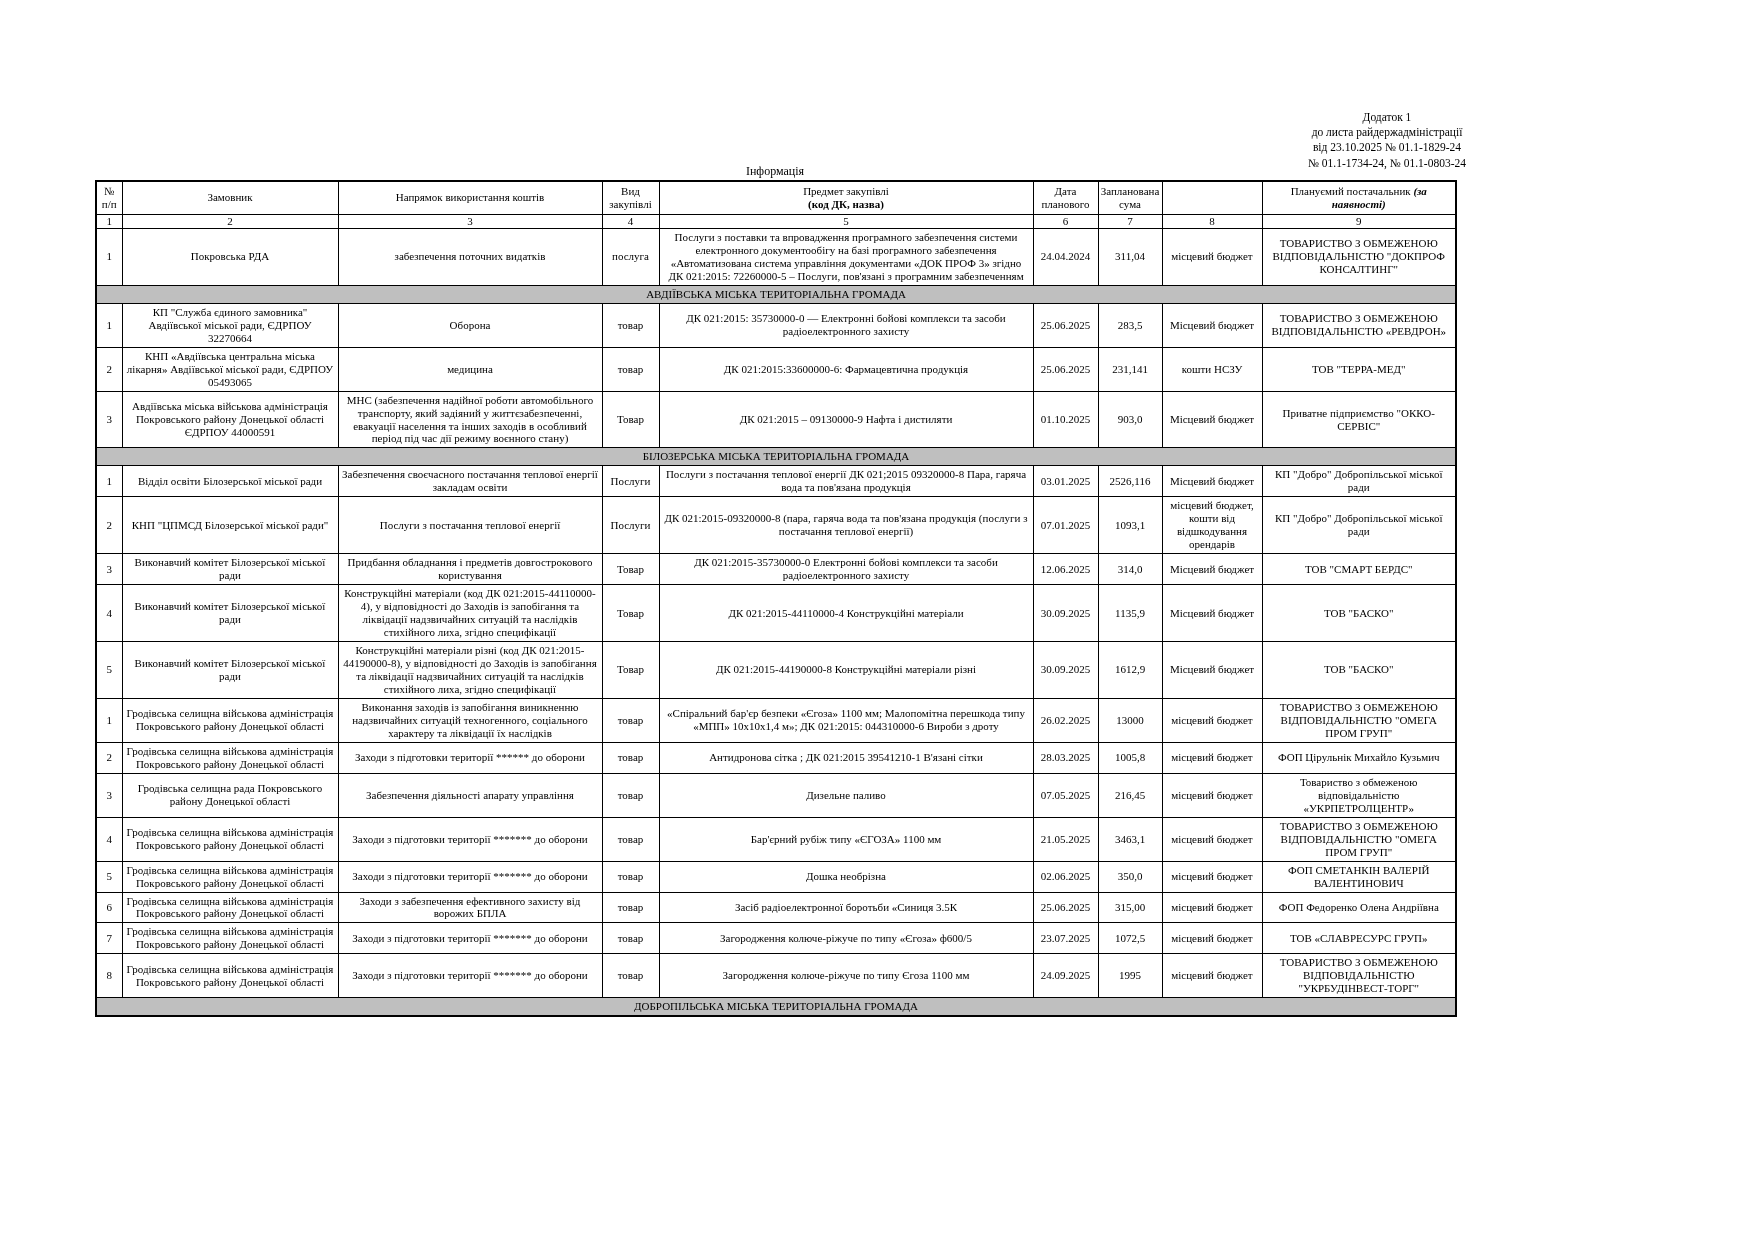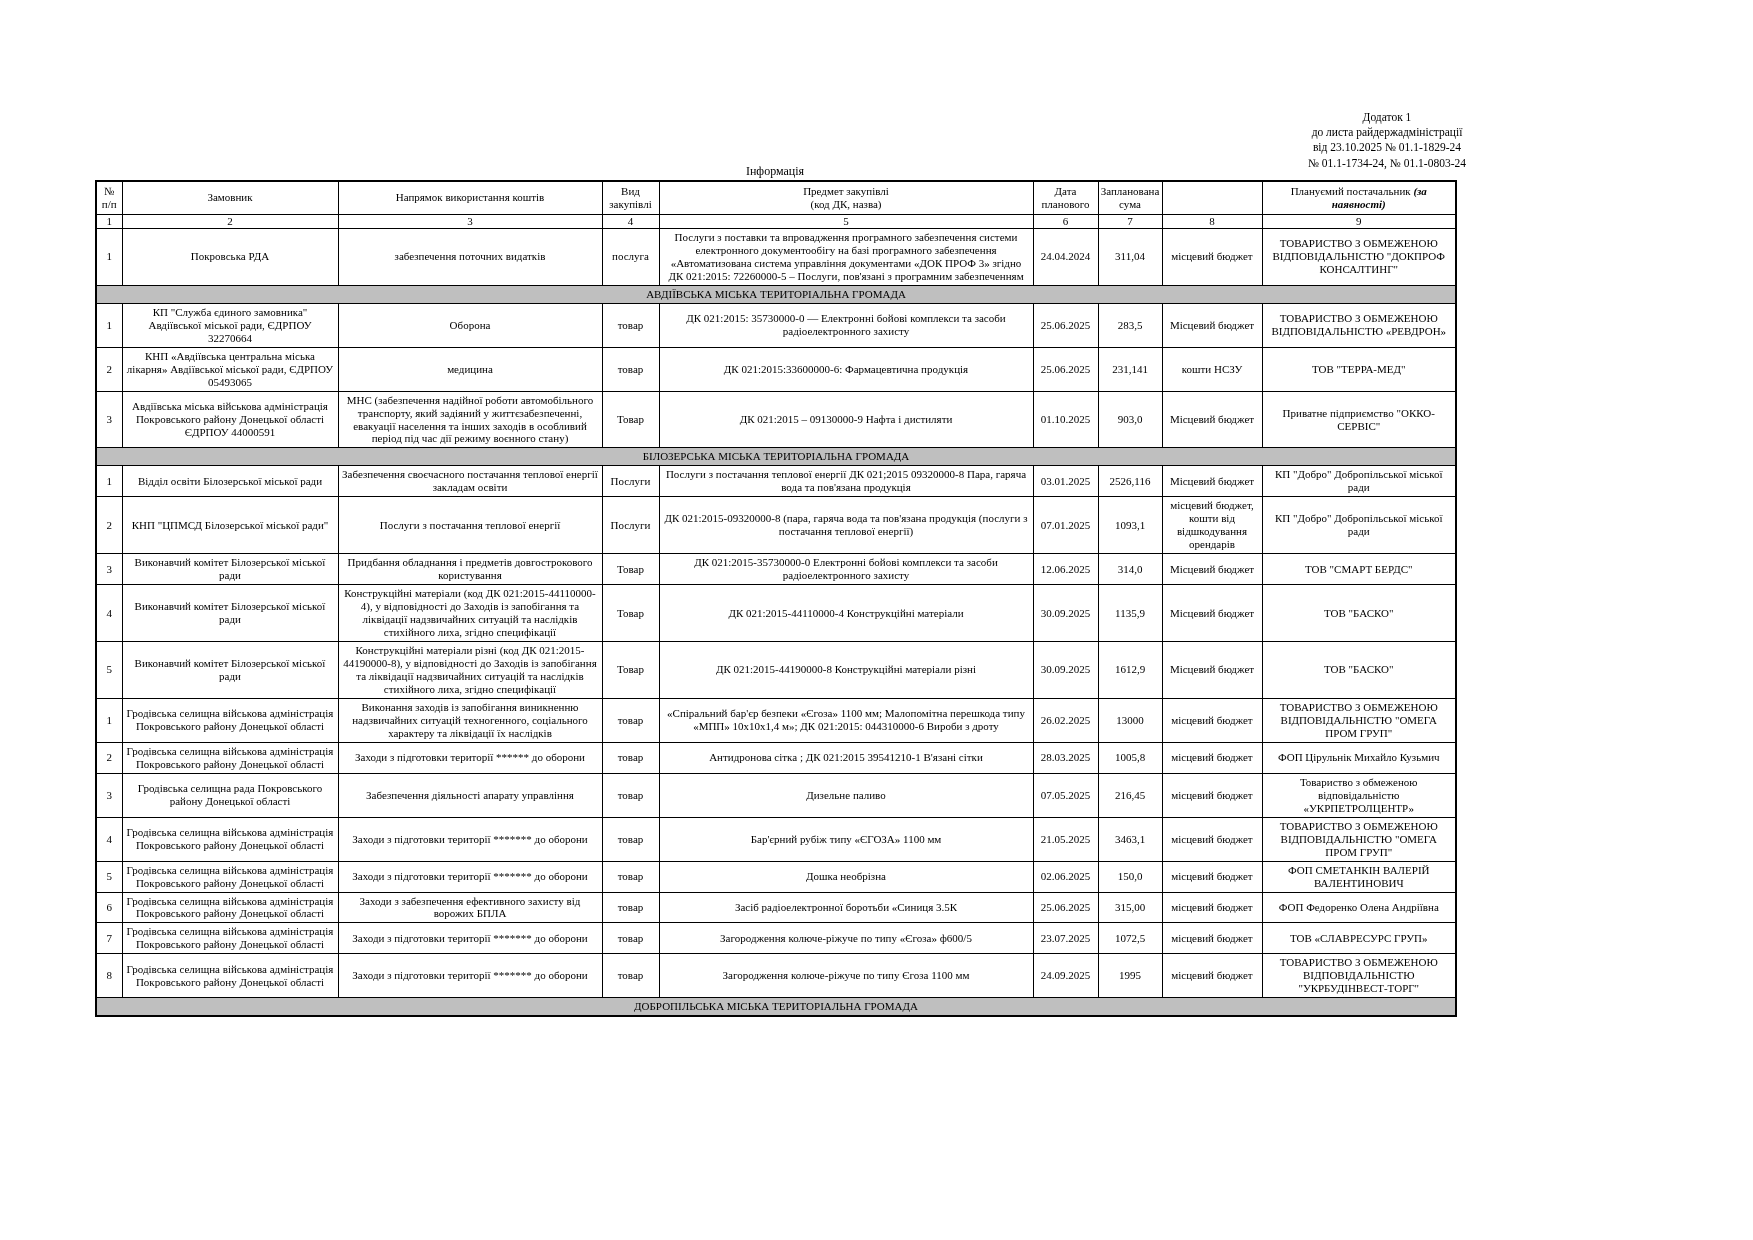--- a/index.html
+++ b/index.html
@@ -28,21 +28,21 @@
     font-size:11px; line-height:1.18; font-weight:normal;
     text-align:center; vertical-align:middle;
     padding:2px 3px; word-wrap:break-word; overflow-wrap:break-word;
   }
   table.main thead th { padding:3px 2px; }
   tr.numrow td { padding:0 2px; font-size:11px; }
   td.section {
     font-weight:bold; font-size:11.5px; padding:1px 2px;
   }
   td.section.shaded { background:#bfbfbf;text-align:center; }
-  .hdr-bold { font-weight:normal; }
+  .hdr-bold { font-weight:bold; }
   .hdr-italic { font-style:italic; font-weight:bold; }
 </style>
 </head>
 <body>
 
 <div class="page">
 
   <div class="appendix">
     <div>Додаток 1</div>
     <div>до листа райдержадміністрації</div>
@@ -262,21 +262,21 @@
           <td>місцевий бюджет</td>
           <td>ТОВАРИСТВО З ОБМЕЖЕНОЮ ВІДПОВІДАЛЬНІСТЮ "ОМЕГА ПРОМ ГРУП"</td>
         </tr>
         <tr>
           <td>5</td>
           <td>Гродівська селищна військова адміністрація Покровського району Донецької області</td>
           <td>Заходи з підготовки території ******* до оборони</td>
           <td>товар</td>
           <td>Дошка необрізна</td>
           <td>02.06.2025</td>
-          <td>150,0</td>
+          <td>350,0</td>
           <td>місцевий бюджет</td>
           <td>ФОП СМЕТАНКІН ВАЛЕРІЙ ВАЛЕНТИНОВИЧ</td>
         </tr>
         <tr>
           <td>6</td>
           <td>Гродівська селищна військова адміністрація Покровського району Донецької області</td>
           <td>Заходи з забезпечення ефективного захисту від ворожих БПЛА</td>
           <td>товар</td>
           <td>Засіб радіоелектронної боротьби «Синиця 3.5К</td>
           <td>25.06.2025</td>

